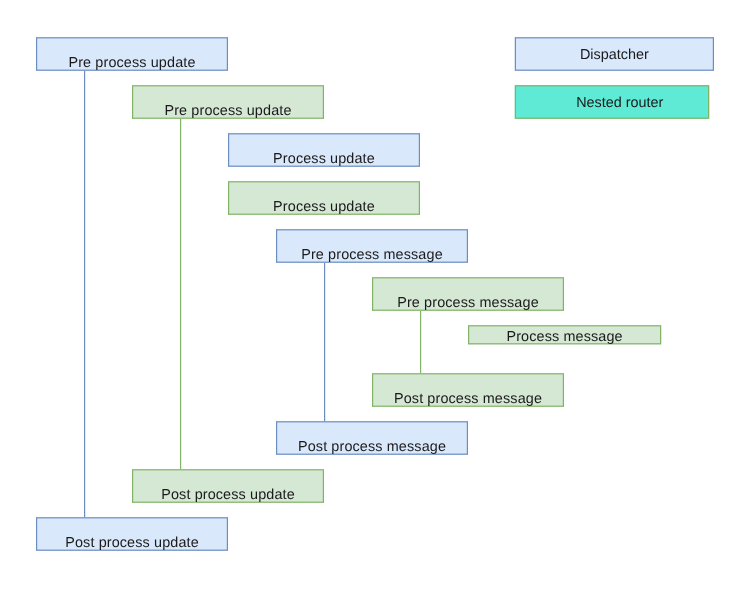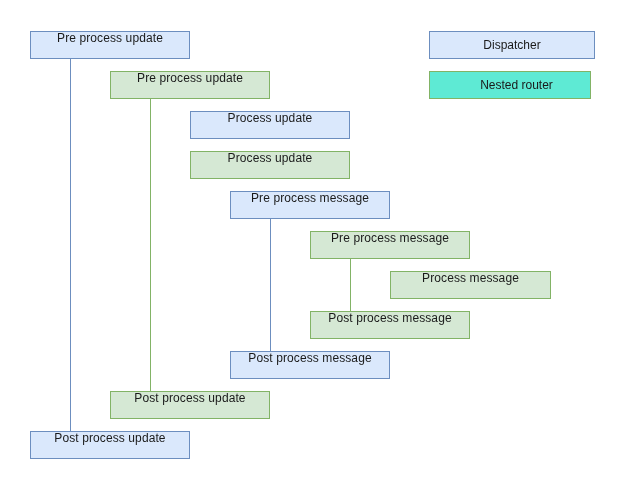--- a/index.html
+++ b/index.html
@@ -23,21 +23,21 @@
   }
   .node {
     position: absolute;
     box-sizing: border-box;
     border: 1px solid #6c8ebf;
     background: #dae8fc;
     color: #1a1a1a;
     font-size: 12px;
     line-height: 1;
     display: flex;
-    align-items: flex-start;
+    align-items: flex-end;
     justify-content: center;
     text-align: center;
     white-space: nowrap;
     letter-spacing: 0.1px;
   }
   .node.green {
     border-color: #82b366;
     background: #d5e8d4;
   }
   .connector {
@@ -87,21 +87,21 @@
     </div>
     <div class="node green" style="left: 190px; top: 151px; width: 160px; height: 28px;">
       <span>Process update</span>
     </div>
     <div class="node" style="left: 230px; top: 191px; width: 160px; height: 28px;">
       <span>Pre process message</span>
     </div>
     <div class="node green" style="left: 310px; top: 231px; width: 160px; height: 28px;">
       <span>Pre process message</span>
     </div>
-    <div class="node green" style="left: 390px; top: 271px; width: 161px; height: 28px;">
+    <div class="node green" style="left: 390px; top: 271px; width: 161px; height: 16px;">
       <span>Process message</span>
     </div>
     <div class="node green" style="left: 310px; top: 311px; width: 160px; height: 28px;">
       <span>Post process message</span>
     </div>
     <div class="node" style="left: 230px; top: 351px; width: 160px; height: 28px;">
       <span>Post process message</span>
     </div>
     <div class="node green" style="left: 110px; top: 391px; width: 160px; height: 28px;">
       <span>Post process update</span>

